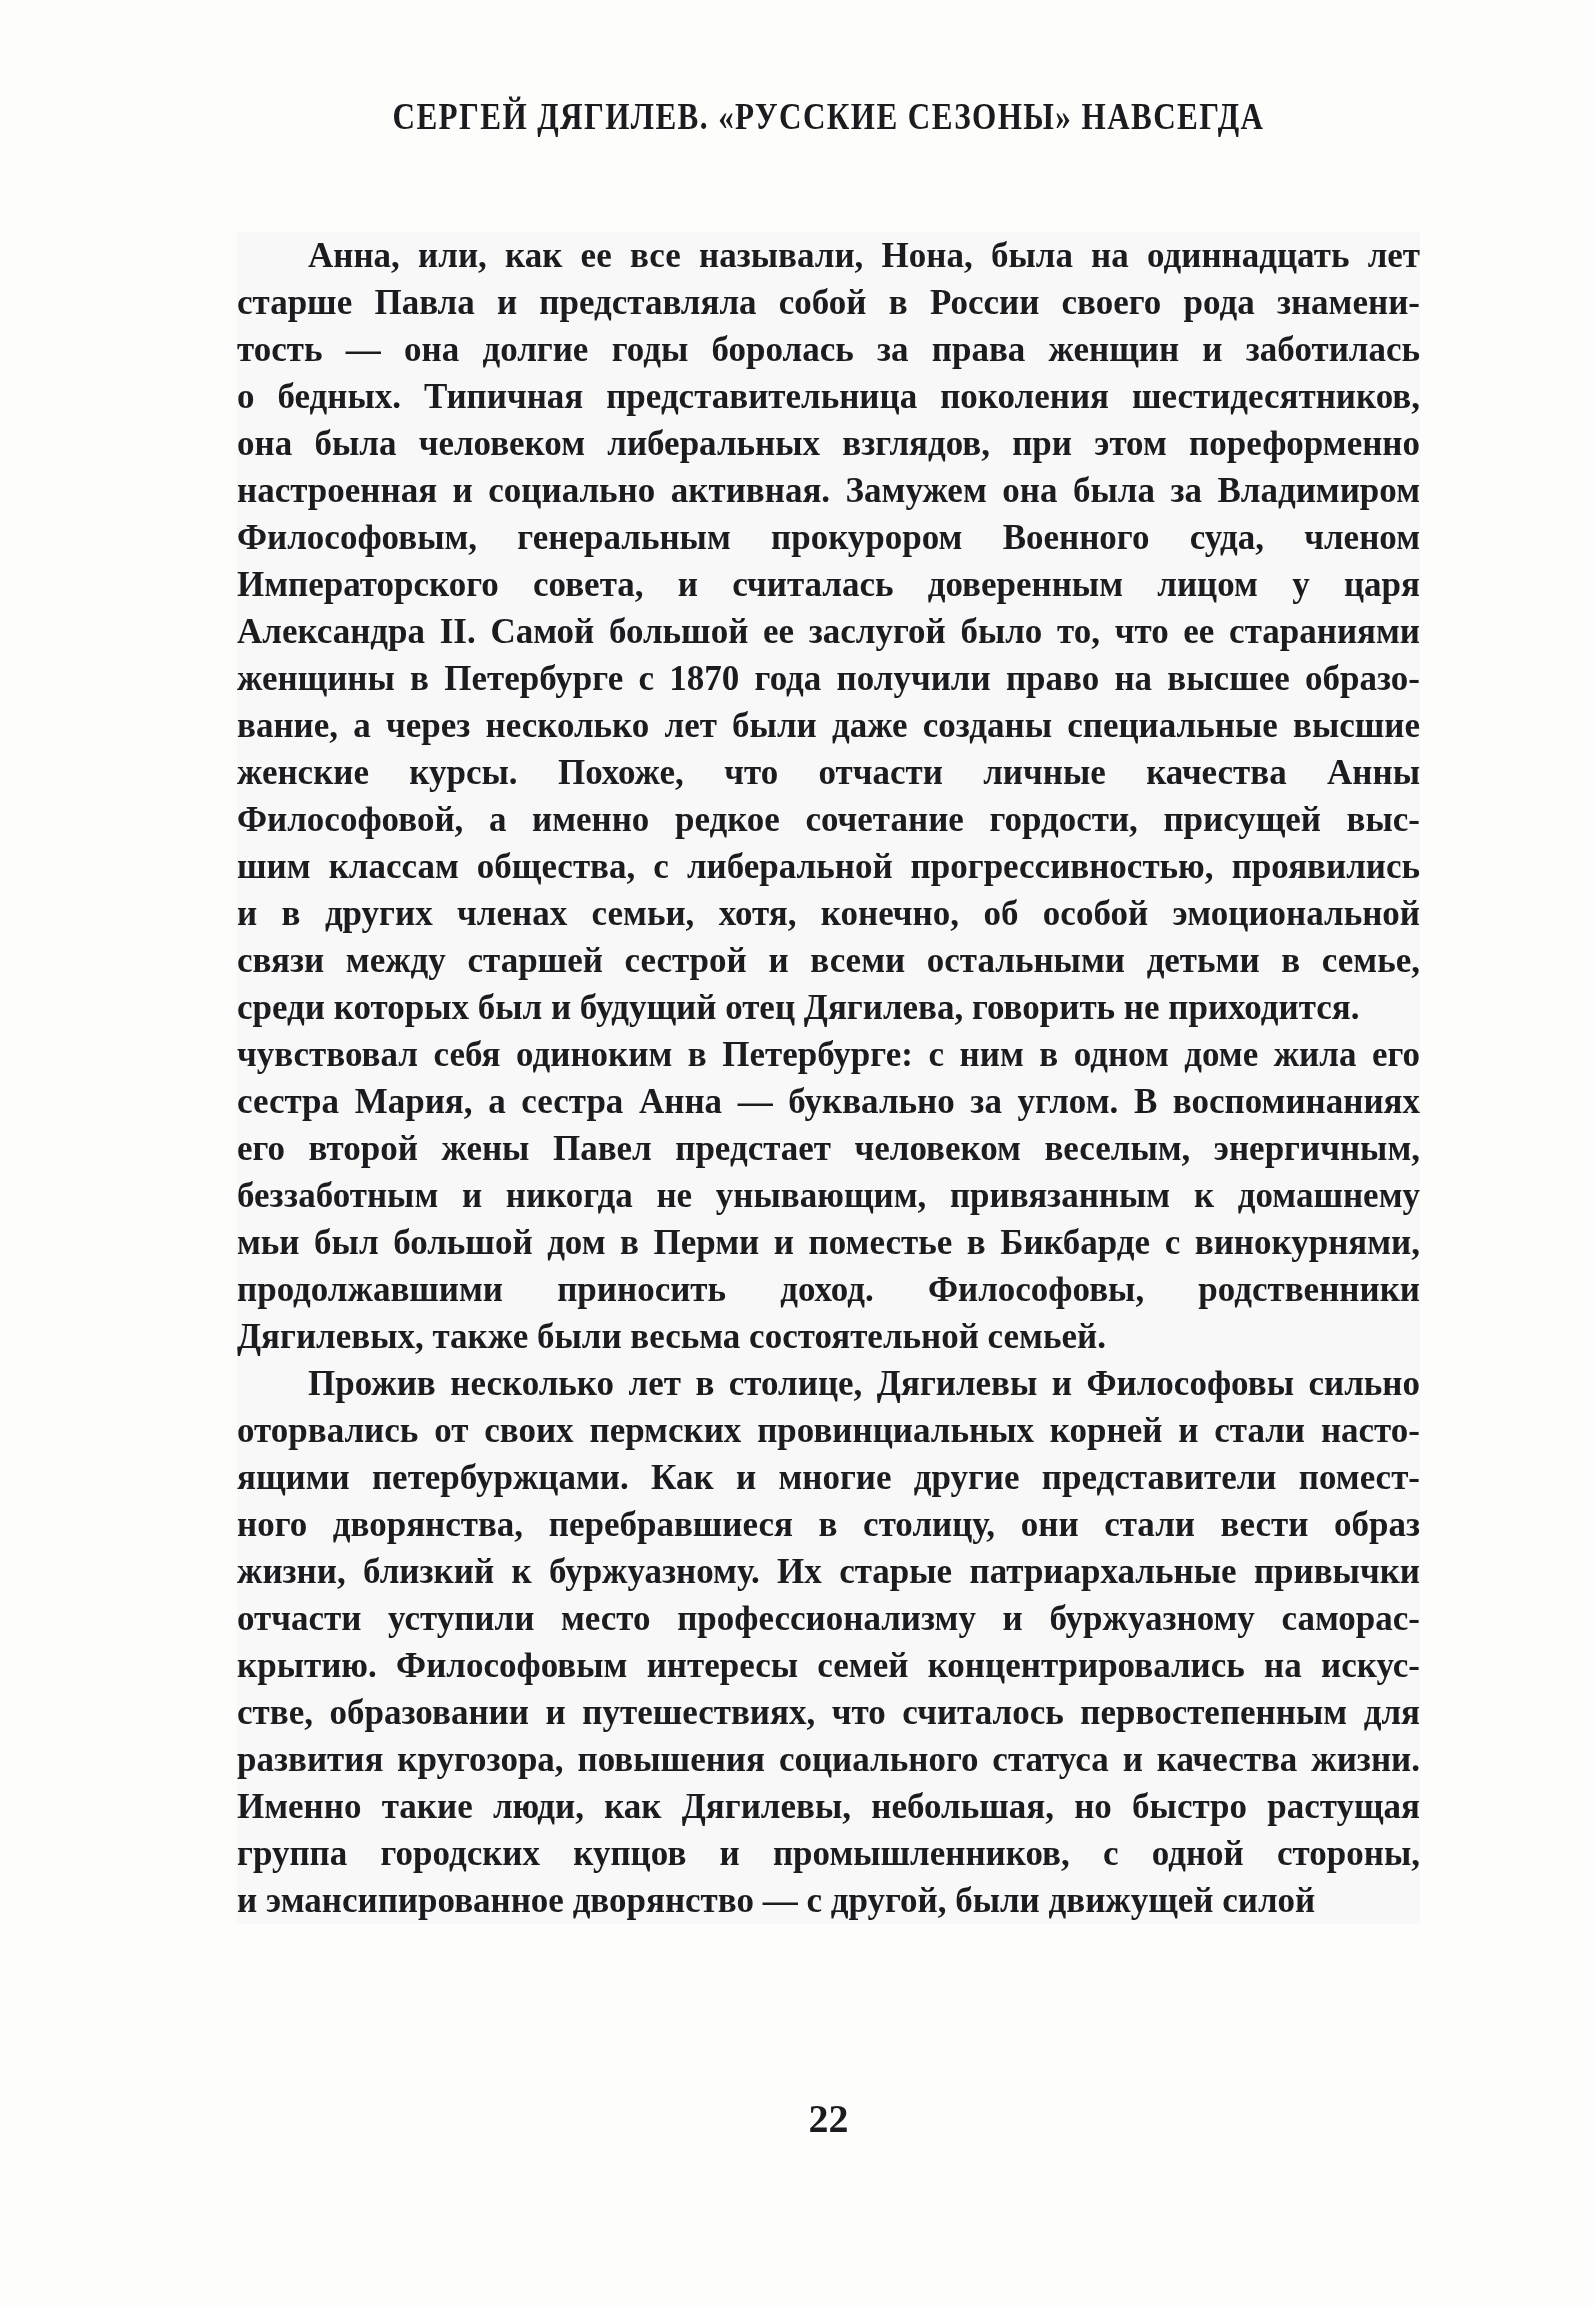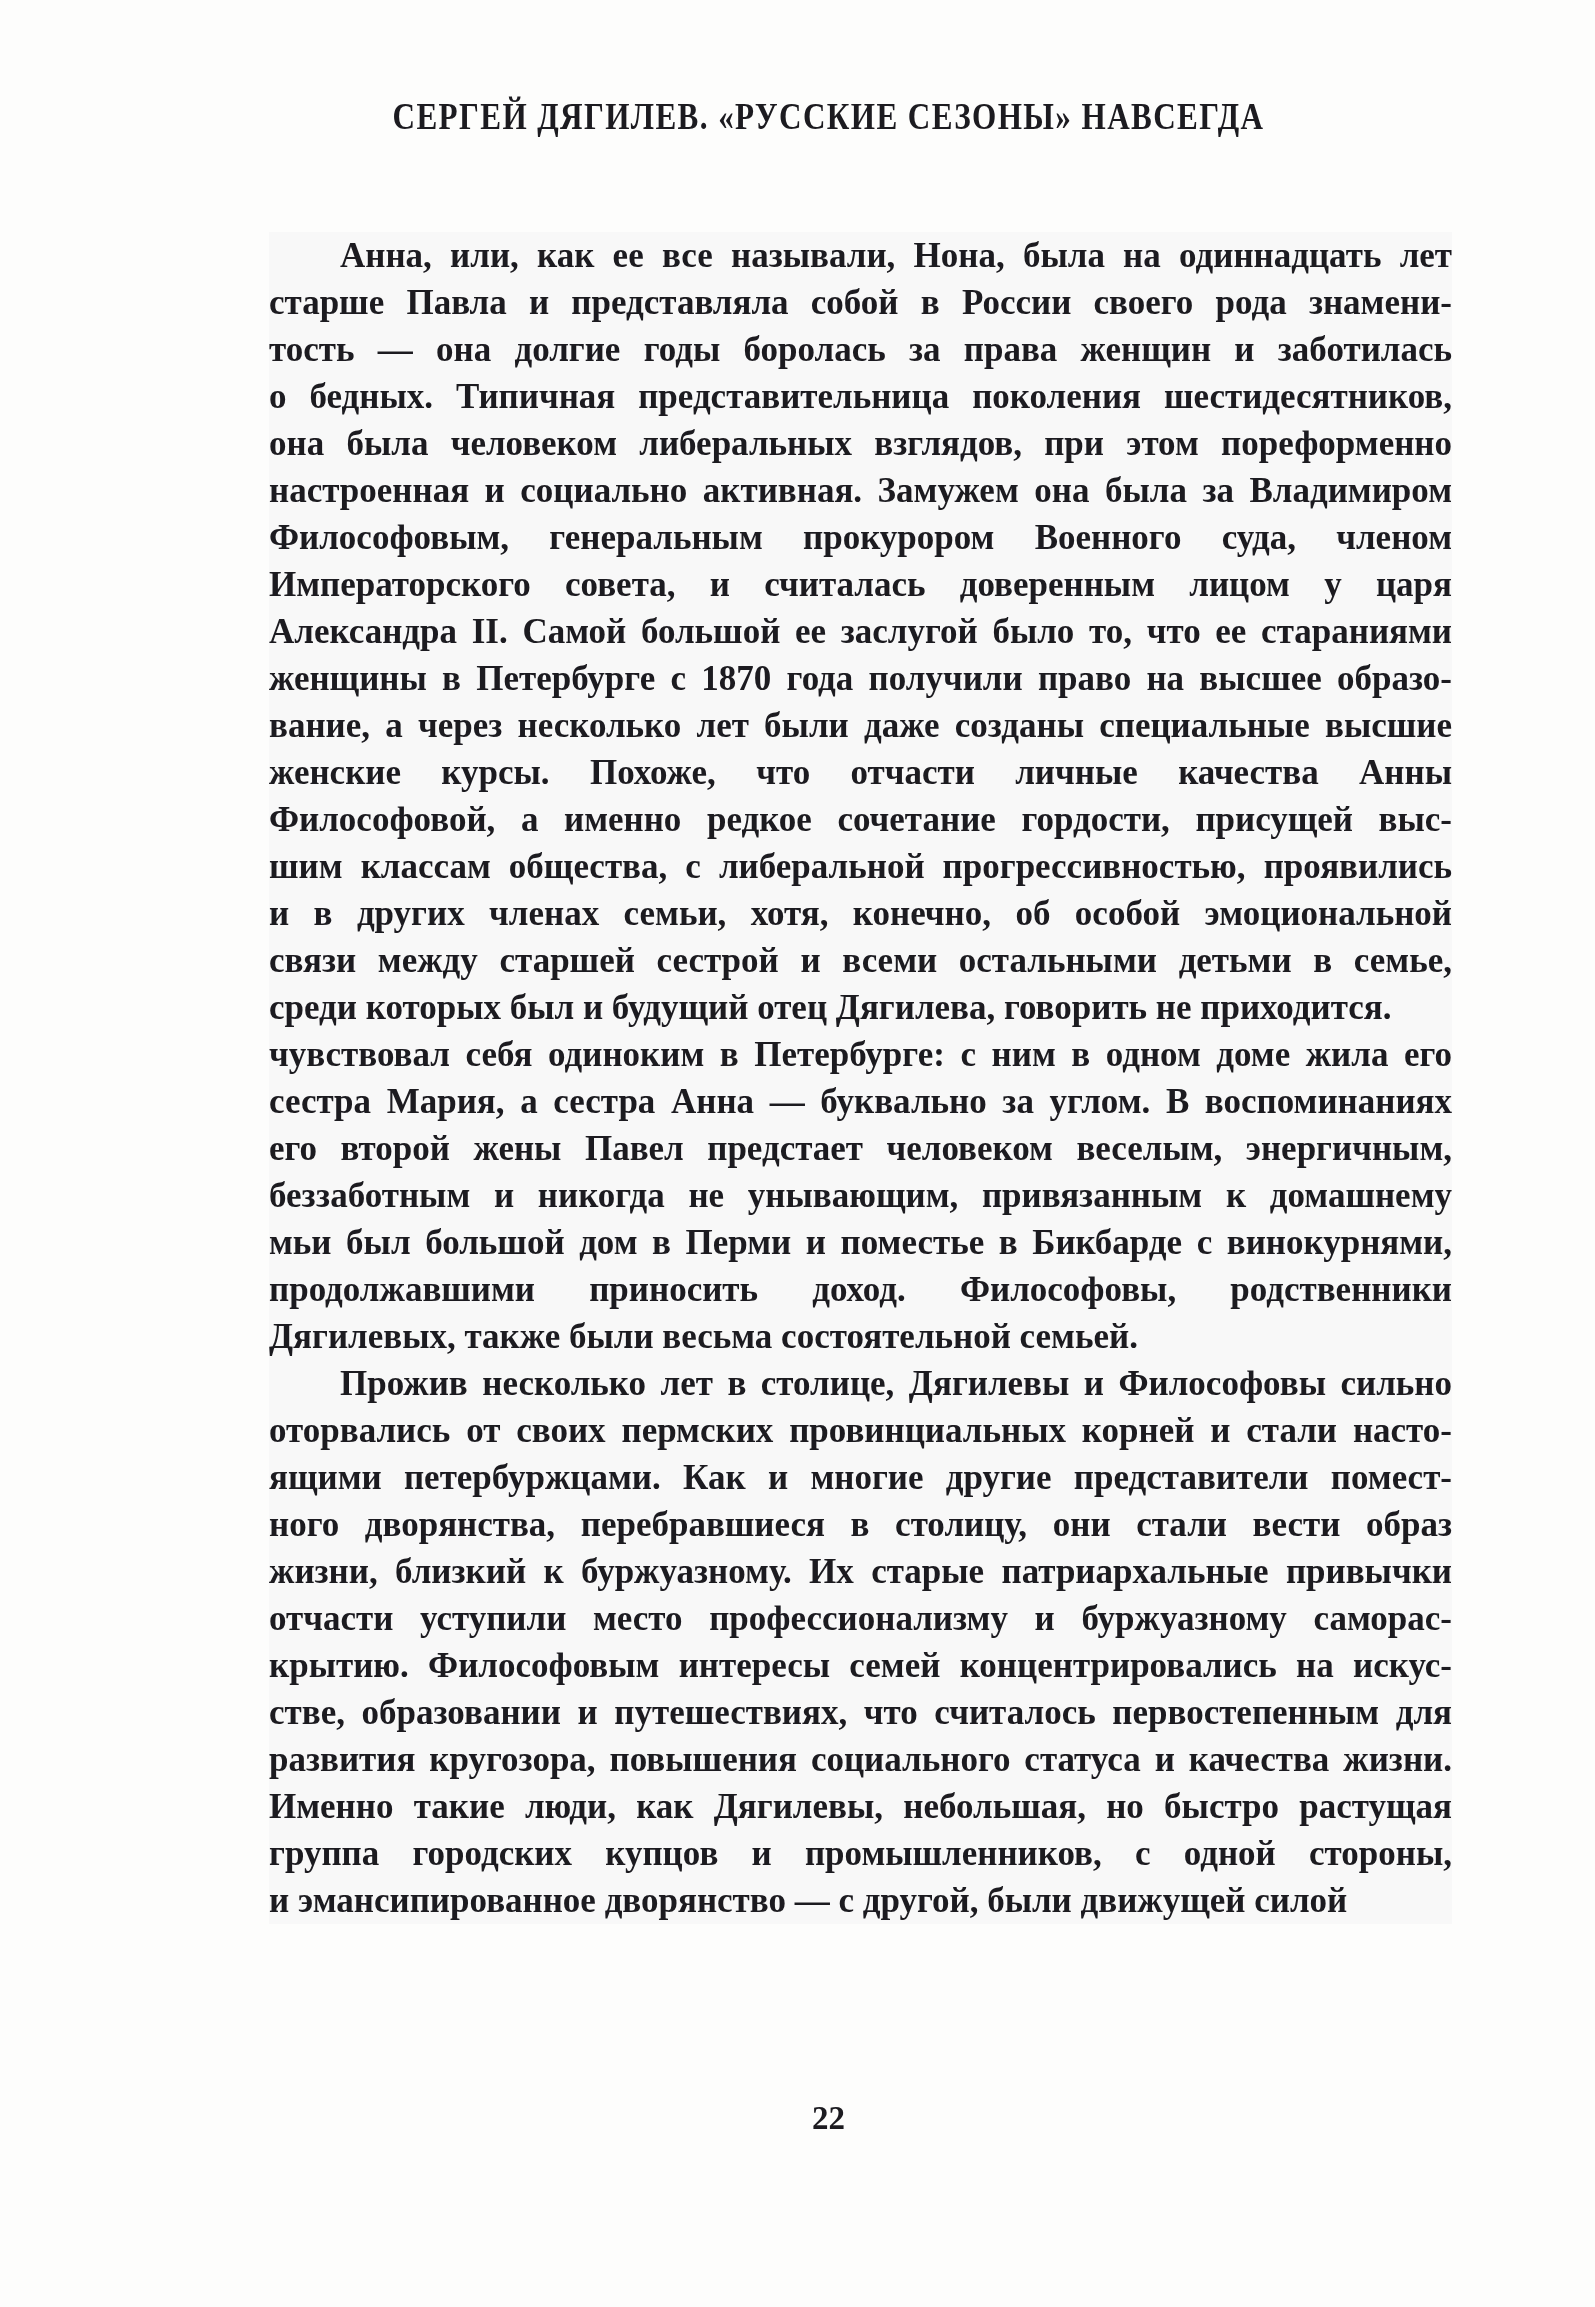--- a/index.html
+++ b/index.html
@@ -29,40 +29,39 @@
     white-space: nowrap;
     transform: scaleX(0.82);
     transform-origin: 50% 50%;
   }
   .body-text {
     position: absolute;
     top: 232px;
     left: 237px;
     width: 1183px;
     font-size: 35px;
-    margin-left: 32px;
   }
   .line {
     height: 47px;
     line-height: 47px;
     overflow: hidden;
     text-align: justify;
     text-align-last: justify;
     background: rgba(110, 110, 115, 0.03);
     white-space: nowrap;
   }
   .line.first { text-indent: 71px; }
   .line.last  { text-align-last: left; }
   .page-number {
     position: absolute;
     top: 2096px;
     left: 237px;
     width: 1183px;
     text-align: center;
-    font-size: 33px;
+    font-size: 40px;
     line-height: 45px;
   }
 </style>
 </head>
 <body style="background: rgb(253, 253, 252); color: rgb(28, 27, 32);">
 
 <div class="page">
   <div class="running-header">СЕРГЕЙ ДЯГИЛЕВ. «РУССКИЕ СЕЗОНЫ» НАВСЕГДА</div>
 
   <div class="body-text" id="body-text">

